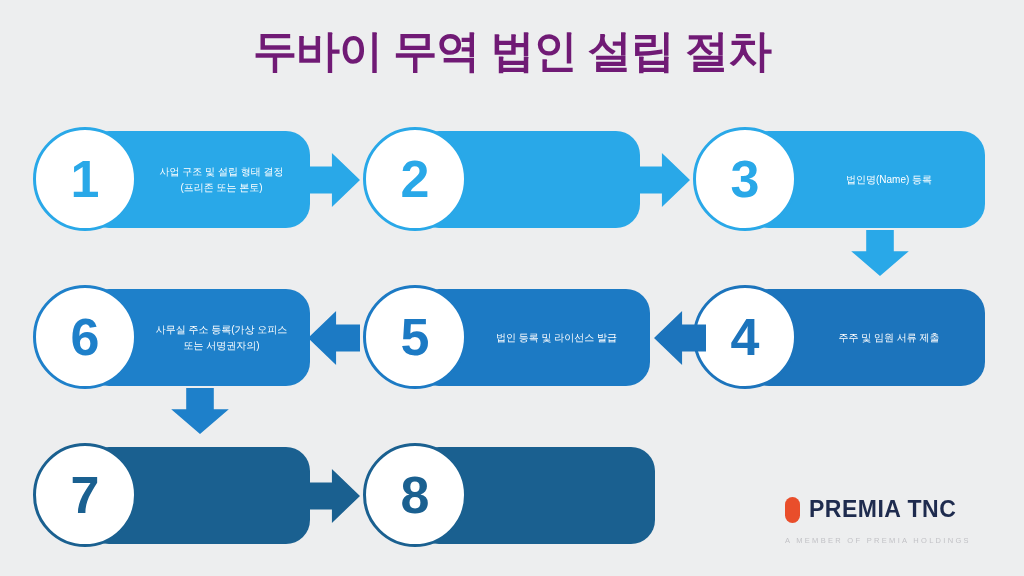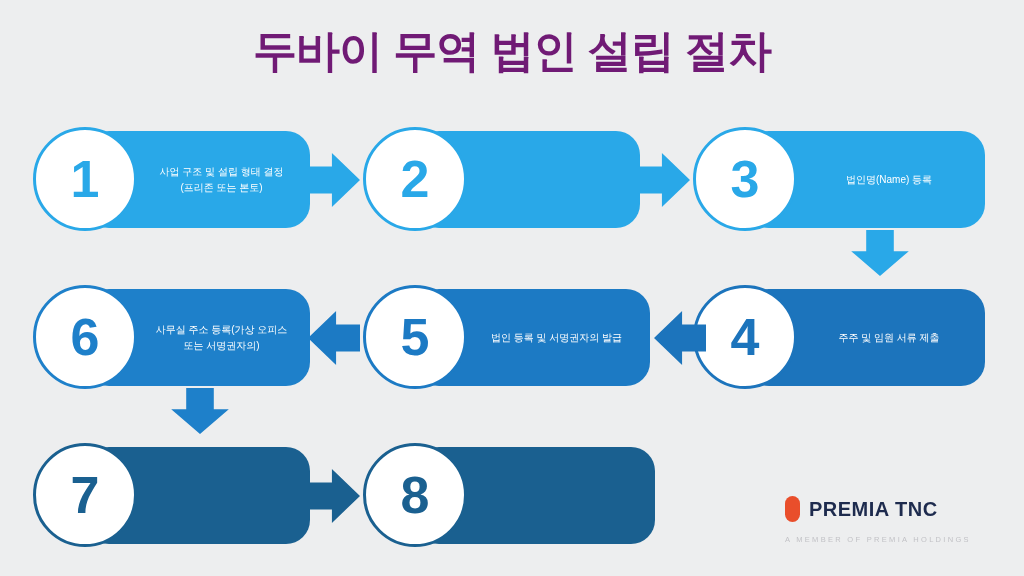--- a/index.html
+++ b/index.html
@@ -70,21 +70,21 @@
   .logo-row {
     display: flex;
     align-items: center;
     gap: 9px;
   }
   .logo-pill {
     width: 15px; height: 26px;
     border-radius: 8px;
   }
   .logo-name {
-    font-size: 20px;
+    font-size: 23px;
     font-weight: 800;
     letter-spacing: 0.5px;
   }
   .logo-tagline {
     margin-top: 13px;
     font-size: 7.5px;
     letter-spacing: 2.3px;
     white-space: nowrap;
   }
 </style>
@@ -133,21 +133,21 @@
   </div>
 </div>
 
 <div class="arrow left" style="left: 654px; top: 310px; background-color: rgb(28, 116, 188);"></div>
 
 <div class="card" style="left: 415px; top: 289px; width: 235px; background-color: rgb(28, 122, 196);">
   <div class="circle" style="border-color: rgb(28, 122, 196); color: rgb(28, 122, 196);">
     <span class="num">5</span>
   </div>
   <div class="card-label">
-    <span>법인 등록 및 서명권자의 발급</span>
+    <span>법인 등록 및 라이선스 발급</span>
   </div>
 </div>
 
 <div class="arrow left" style="left: 308px; top: 310px; background-color: rgb(28, 122, 196);"></div>
 
 <div class="card" style="left: 85px; top: 289px; width: 225px; background-color: rgb(30, 128, 202);">
   <div class="circle" style="border-color: rgb(30, 128, 202); color: rgb(30, 128, 202);">
     <span class="num">6</span>
   </div>
   <div class="card-label">

